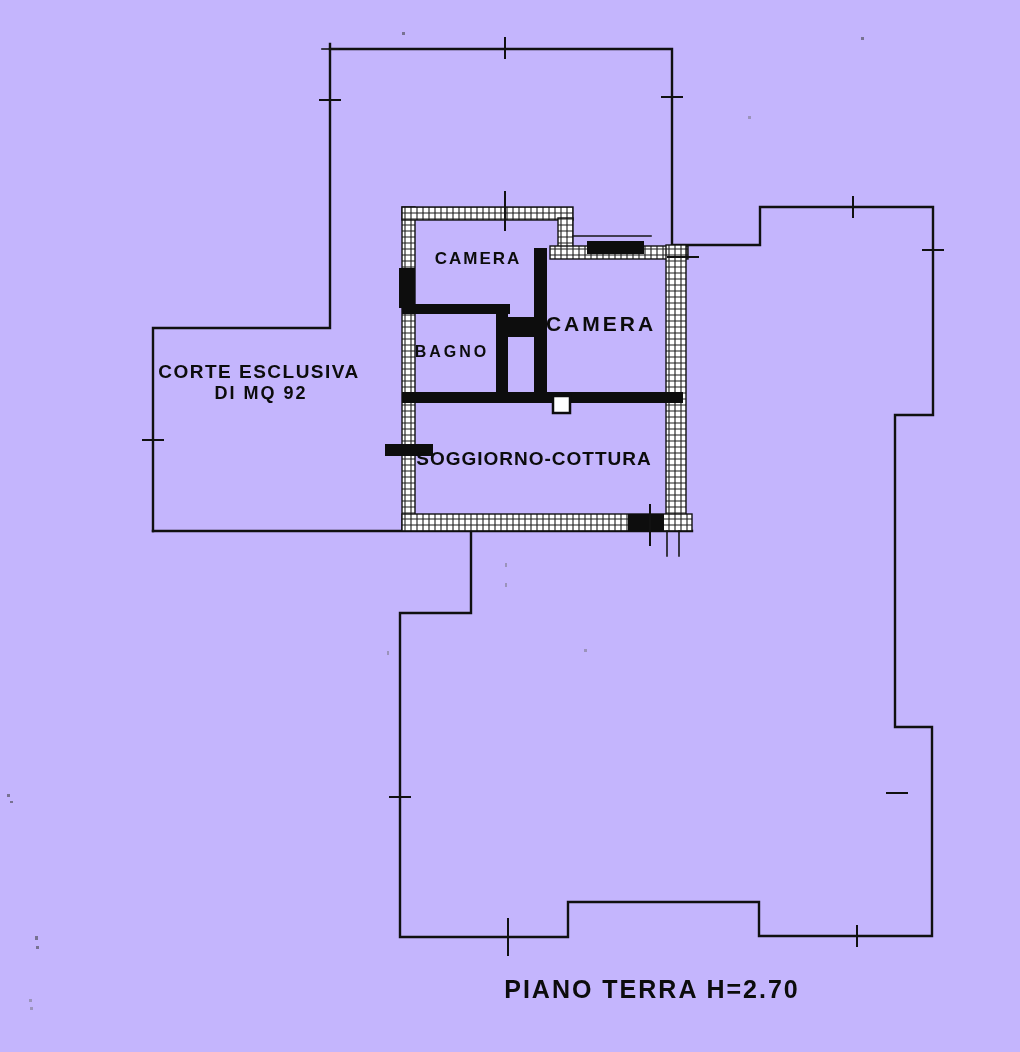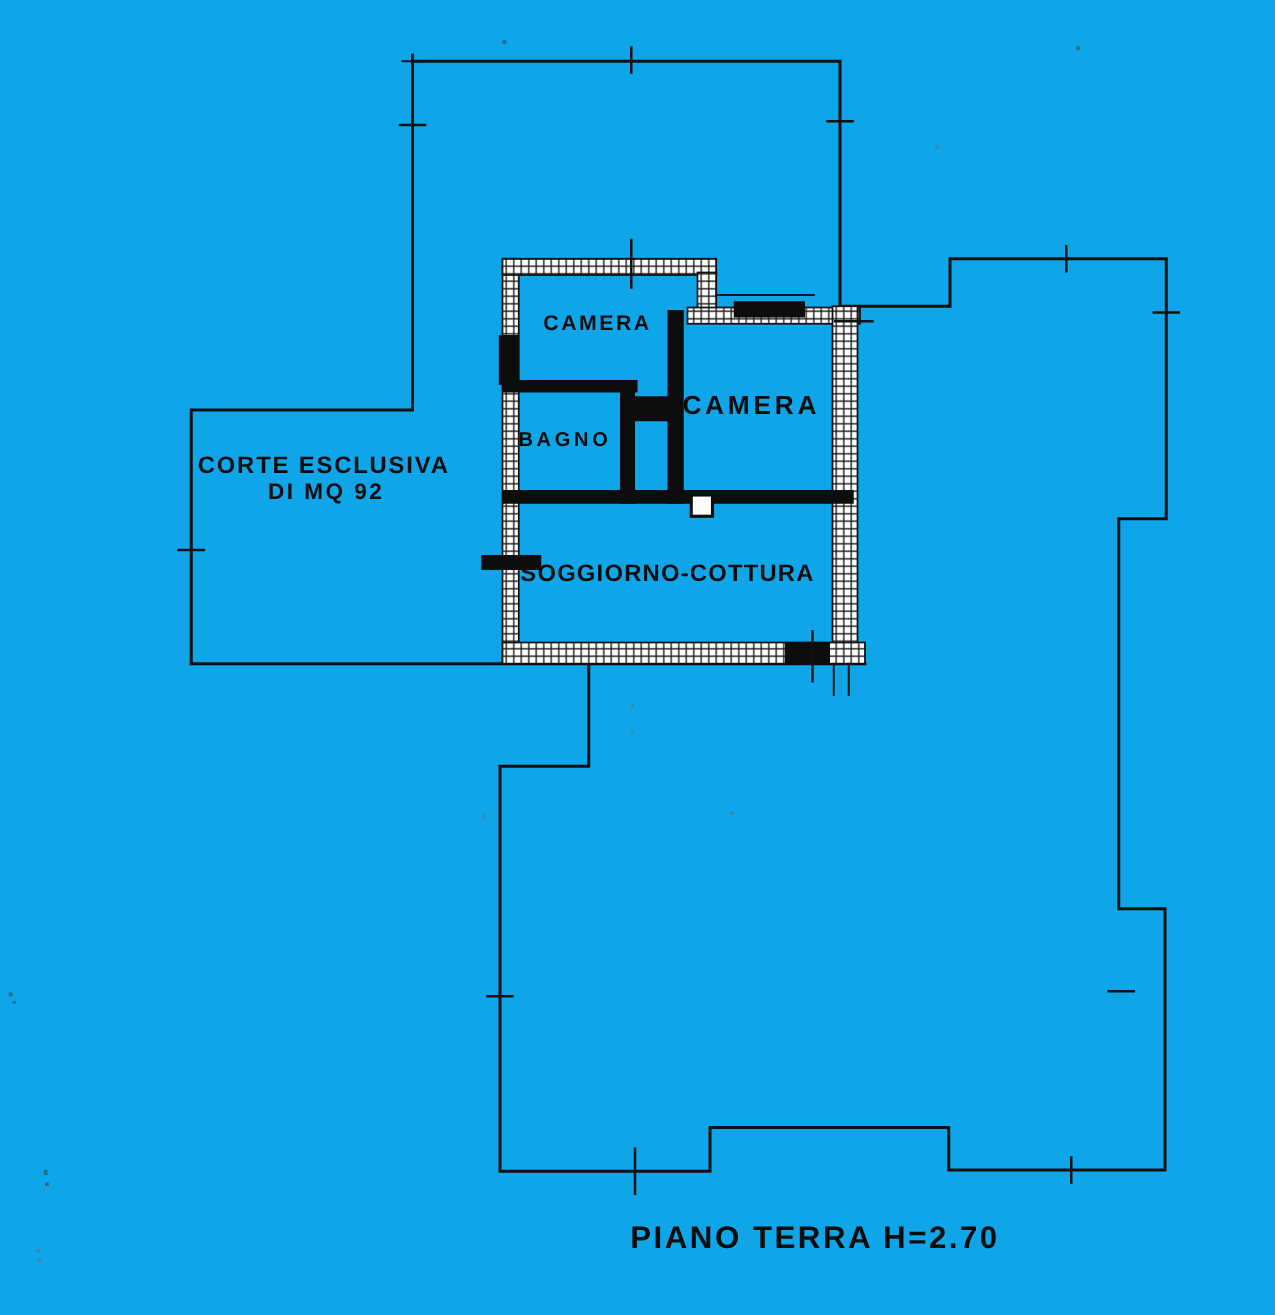--- a/index.html
+++ b/index.html
@@ -1,20 +1,20 @@
 <!DOCTYPE html>
 <html><head>
 <meta charset="utf-8">
 <style>
   html,body{margin:0;padding:0;background:#e8e8e4;}
   .page{
     position:relative;
     width:1020px;height:1052px;
     margin:0 auto;
-    background:#0ea5e9;
+    background:#c4b5fd;
     overflow:hidden;
     font-family:"Liberation Sans", sans-serif;
   }
   svg{display:block;width:100%;height:100%;}
   svg text{
     font-family:"Liberation Sans", sans-serif;
     font-weight:bold;
     fill:#0c0c0c;
   }
   .t-room{letter-spacing:2px;}

